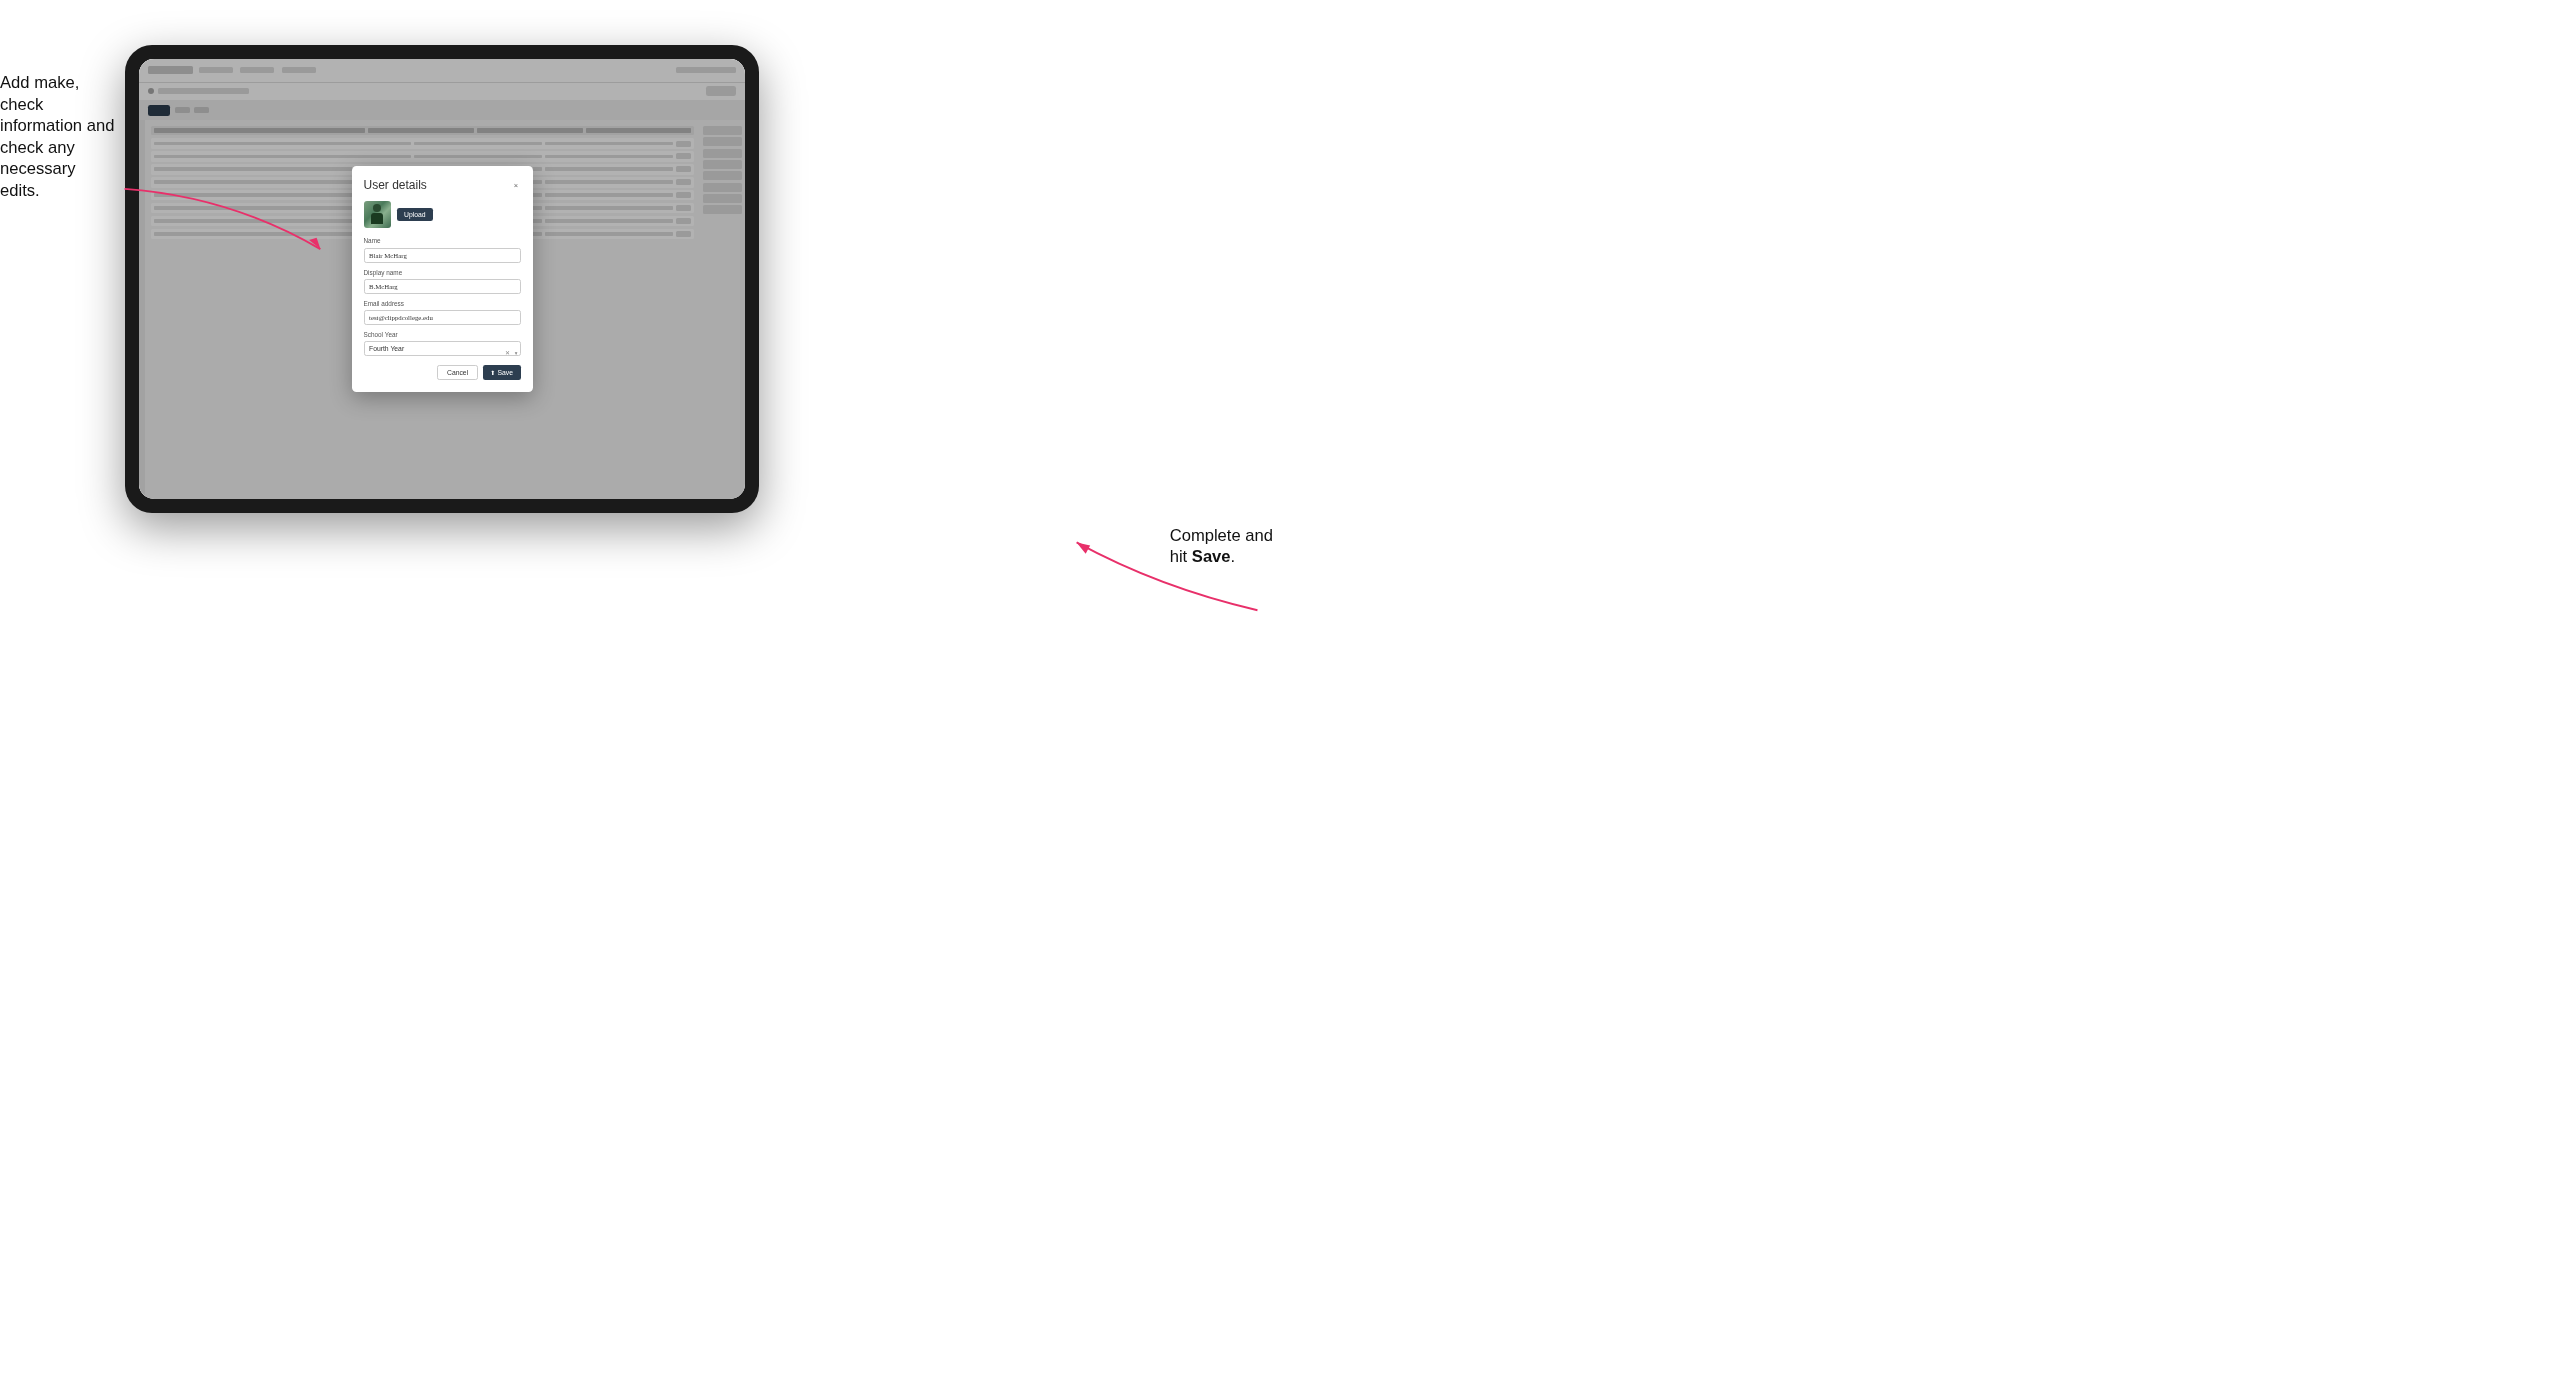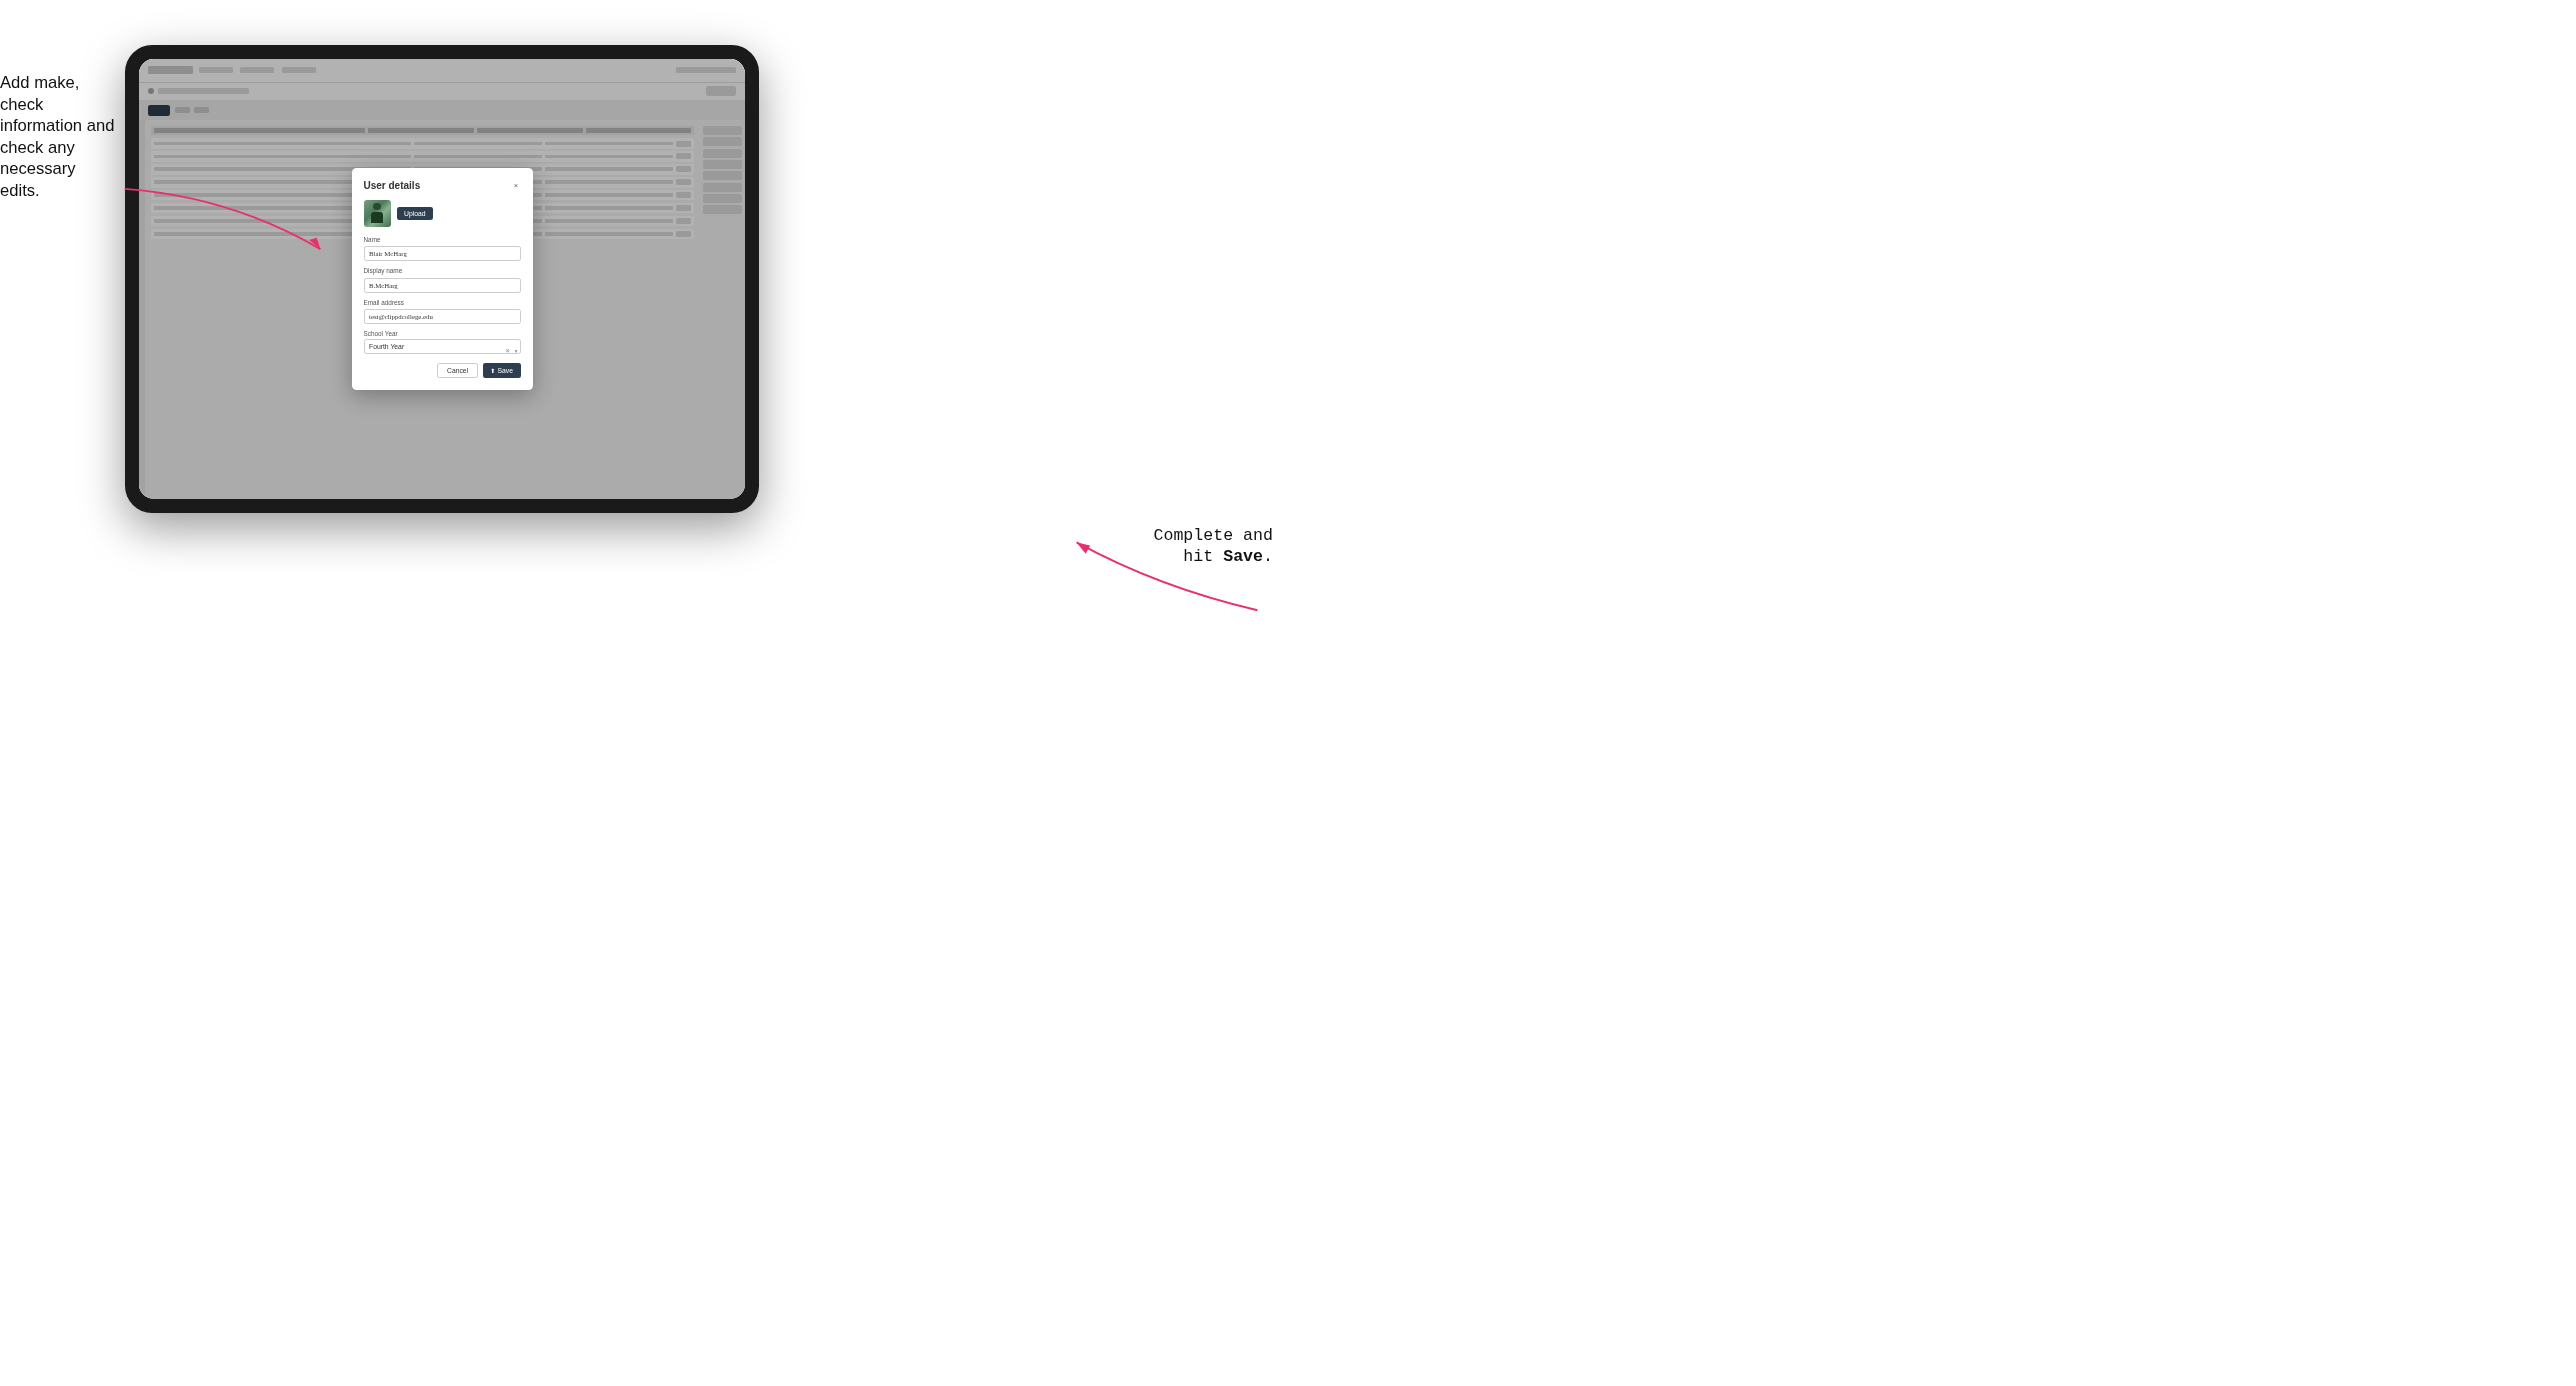--- a/index.html
+++ b/index.html
@@ -232,22 +232,22 @@
     }
 
     .modal-title-row {
       display: flex;
       justify-content: space-between;
       align-items: center;
       margin-bottom: 9px;
     }
 
     .modal-title {
-      font-size: 10px;
-      font-weight: 700;
+      font-size: 12px;
+      font-weight: 400;
       color: #333333;
     }
 
     .modal-close {
       width: 9px;
       height: 9px;
       cursor: pointer;
       color: #666666;
       font-size: 7.5px;
       display: flex;
@@ -420,22 +420,21 @@
     }
 
     .annotation-right {
       position: absolute;
       right: 15px;
       bottom: 125px;
       font-size: 16.6px;
       font-weight: 400;
       color: #111111;
       line-height: 1.3;
-      text-align: right;
-      font-family: Liberation Mono, monospace;
+      text-align: left;
     }
 
     .annotation-right strong {
       font-weight: 700;
     }
 
     
     .arrow-left {
       position: absolute;
       left: 117px;

